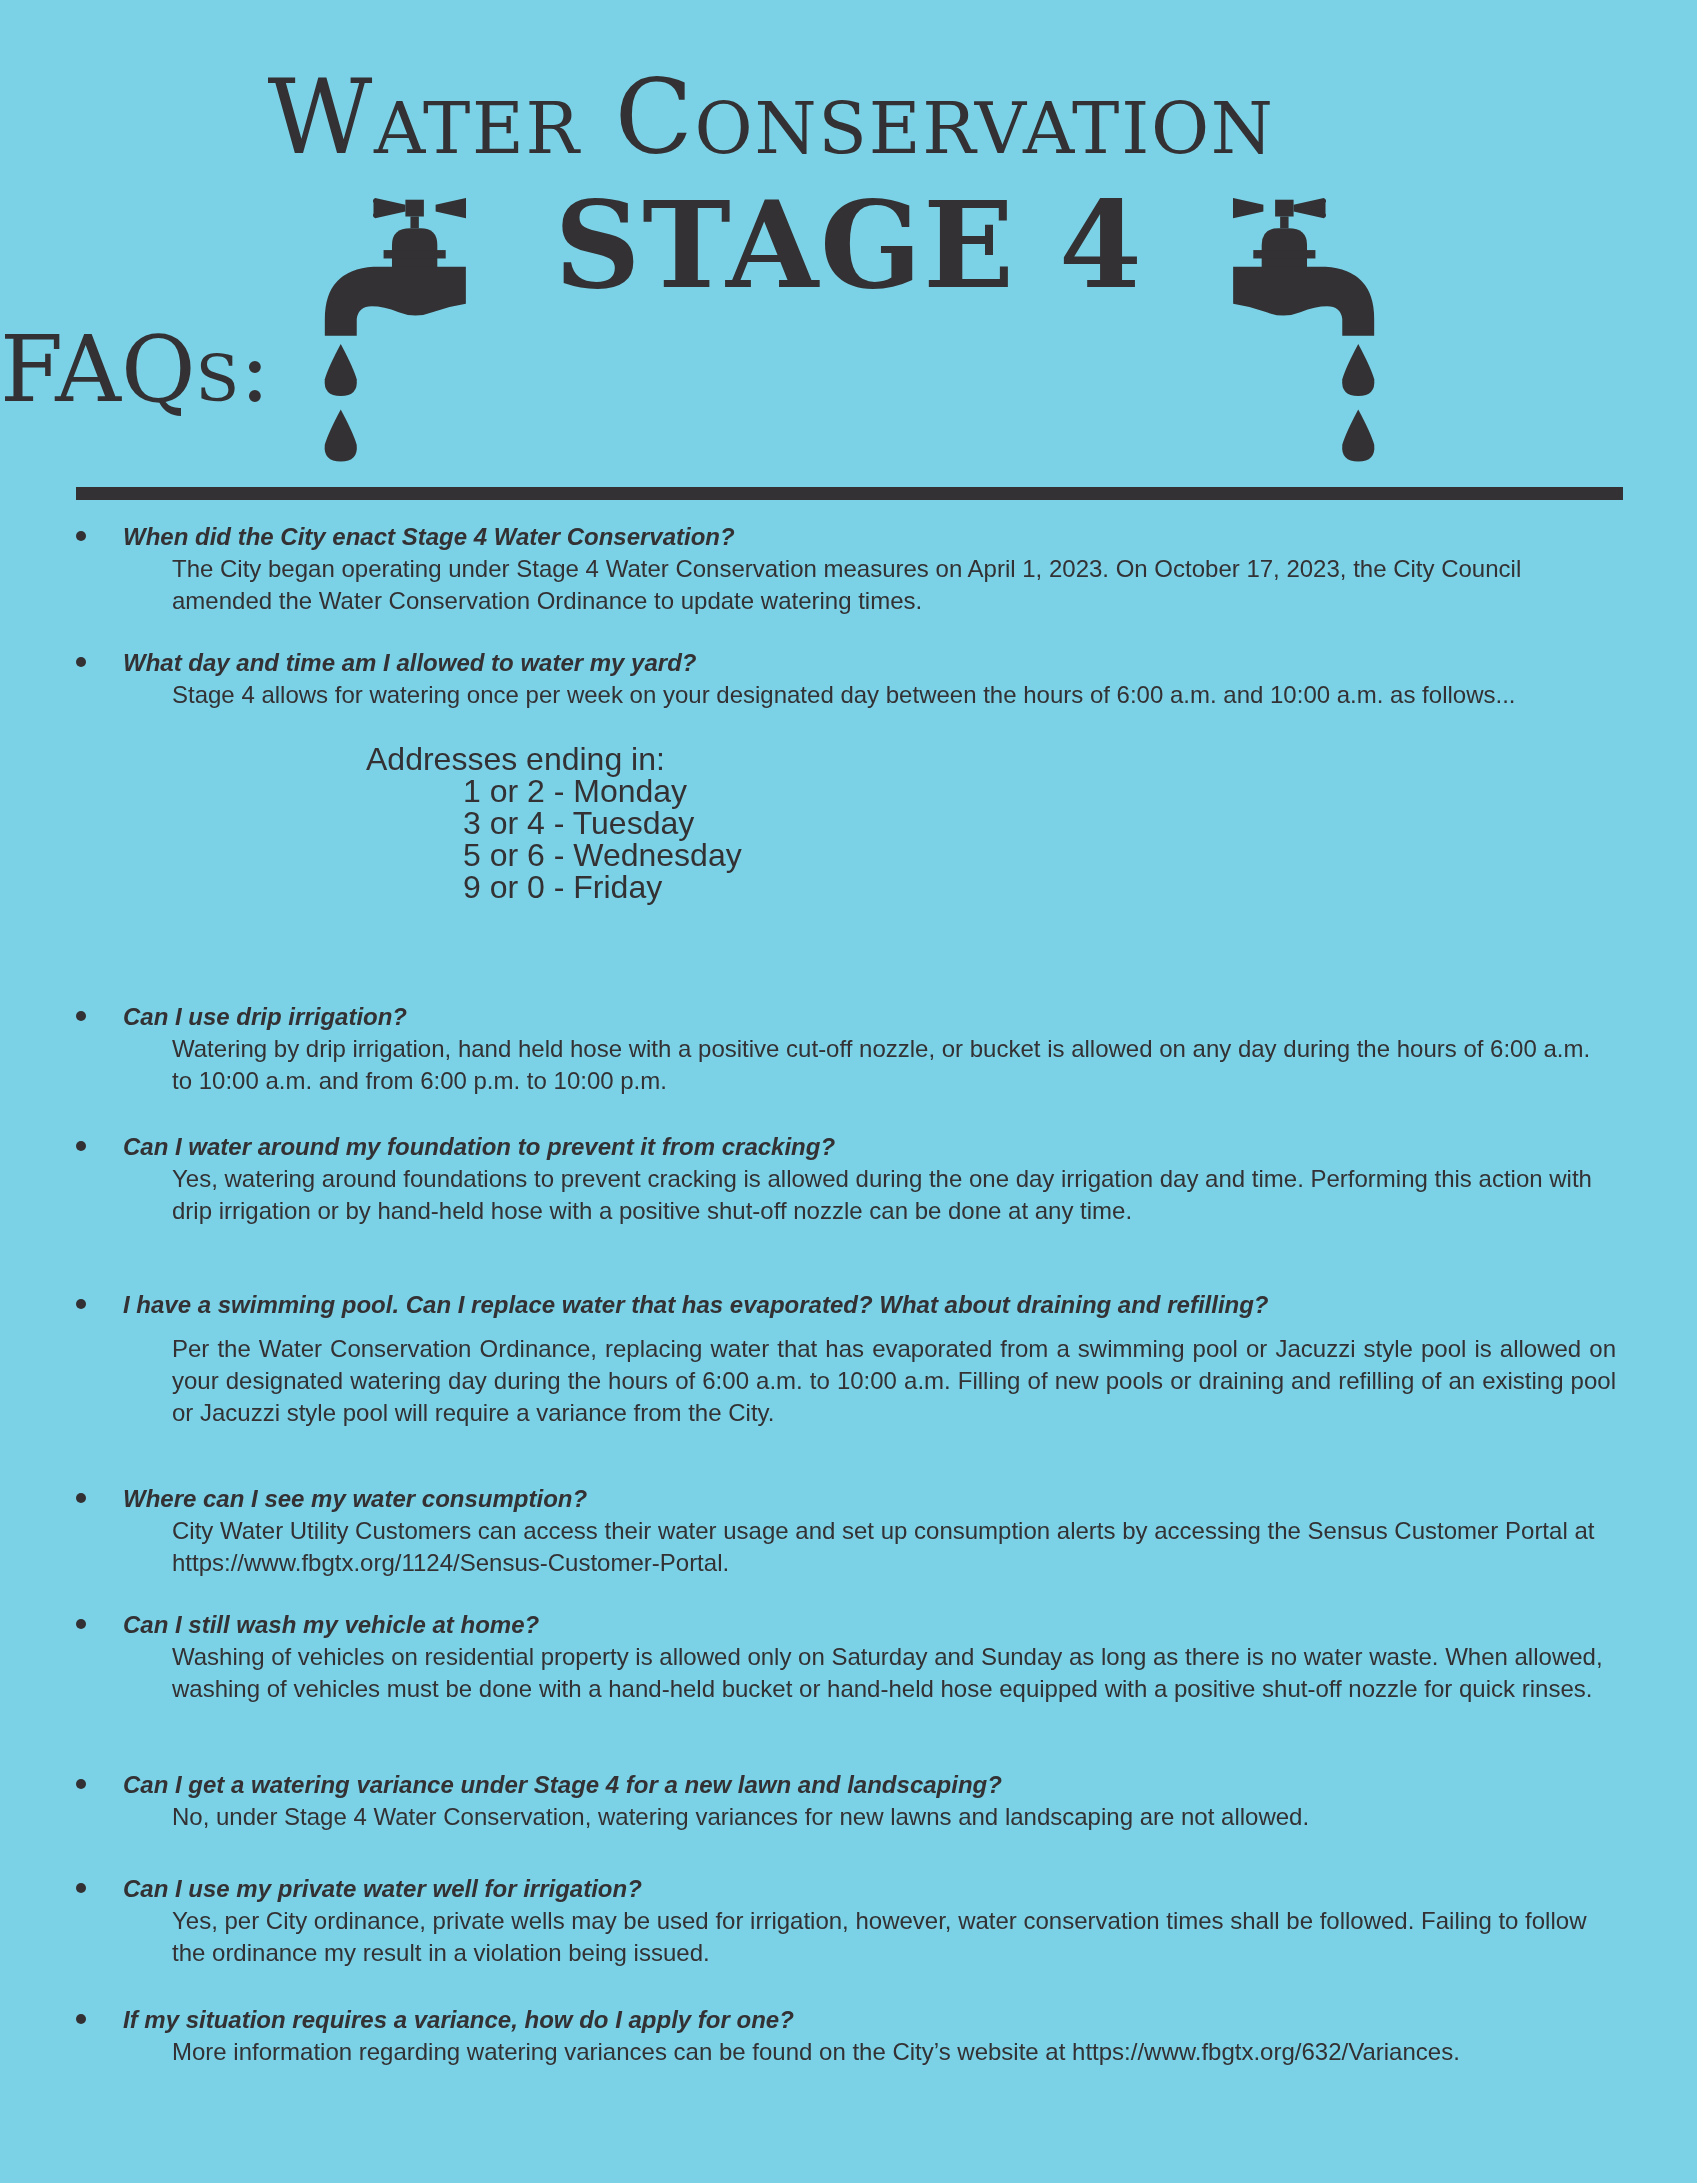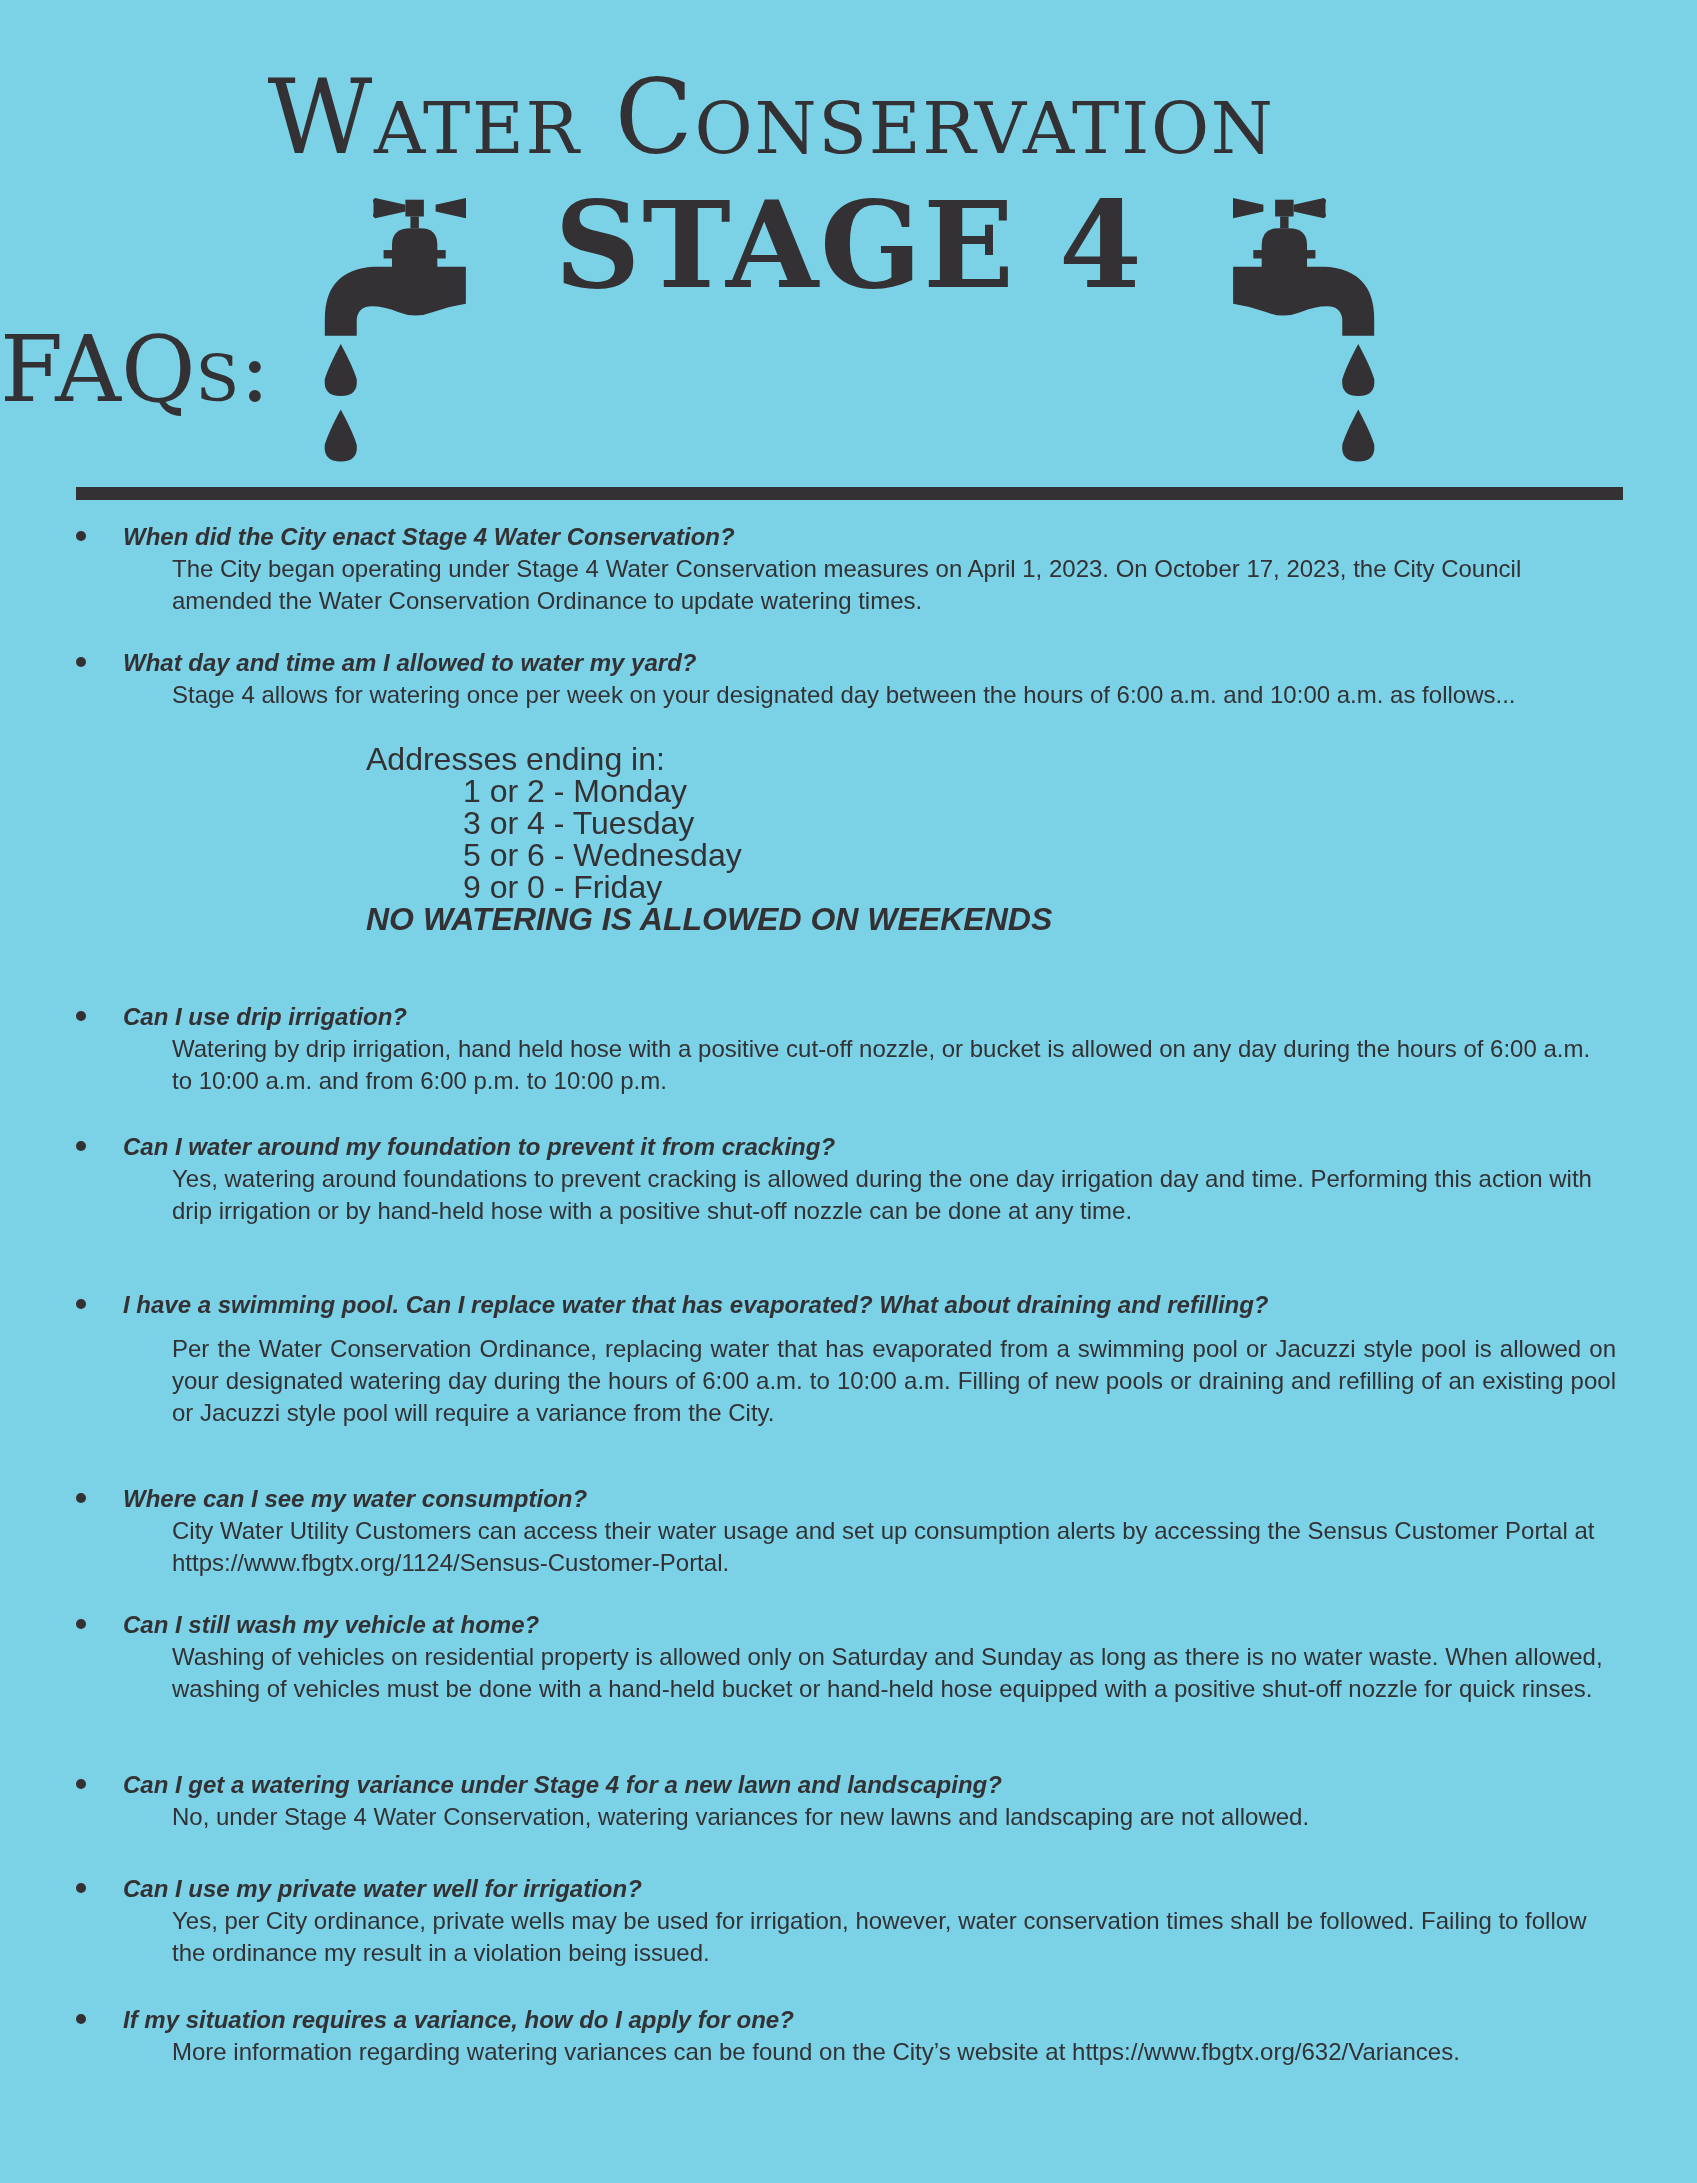--- a/index.html
+++ b/index.html
@@ -196,21 +196,20 @@
   <li class="faq" style="top:126px;">
     <span class="bullet"></span>
     <div class="question">What day and time am I allowed to water my yard?</div>
     <div class="answer">Stage 4 allows for watering once per week on your designated day between the hours of 6:00 a.m. and 10:00 a.m. as follows...</div>
     <div class="schedule">
       <div>Addresses ending in:</div>
       <div class="row">1 or 2 - Monday</div>
       <div class="row">3 or 4 - Tuesday</div>
       <div class="row">5 or 6 - Wednesday</div>
       <div class="row">9 or 0 - Friday</div>
-      <div class="warning">NO WATERING IS ALLOWED ON WEEKENDS</div>
     </div>
   </li>
 
   <li class="faq" style="top:480px;">
     <span class="bullet"></span>
     <div class="question">Can I use drip irrigation?</div>
     <div class="answer">Watering by drip irrigation, hand held hose with a positive cut-off nozzle, or bucket is allowed on any day during the hours of 6:00 a.m. to 10:00 a.m. and from 6:00 p.m. to 10:00 p.m.</div>
   </li>
 
   <li class="faq" style="top:610px;">

